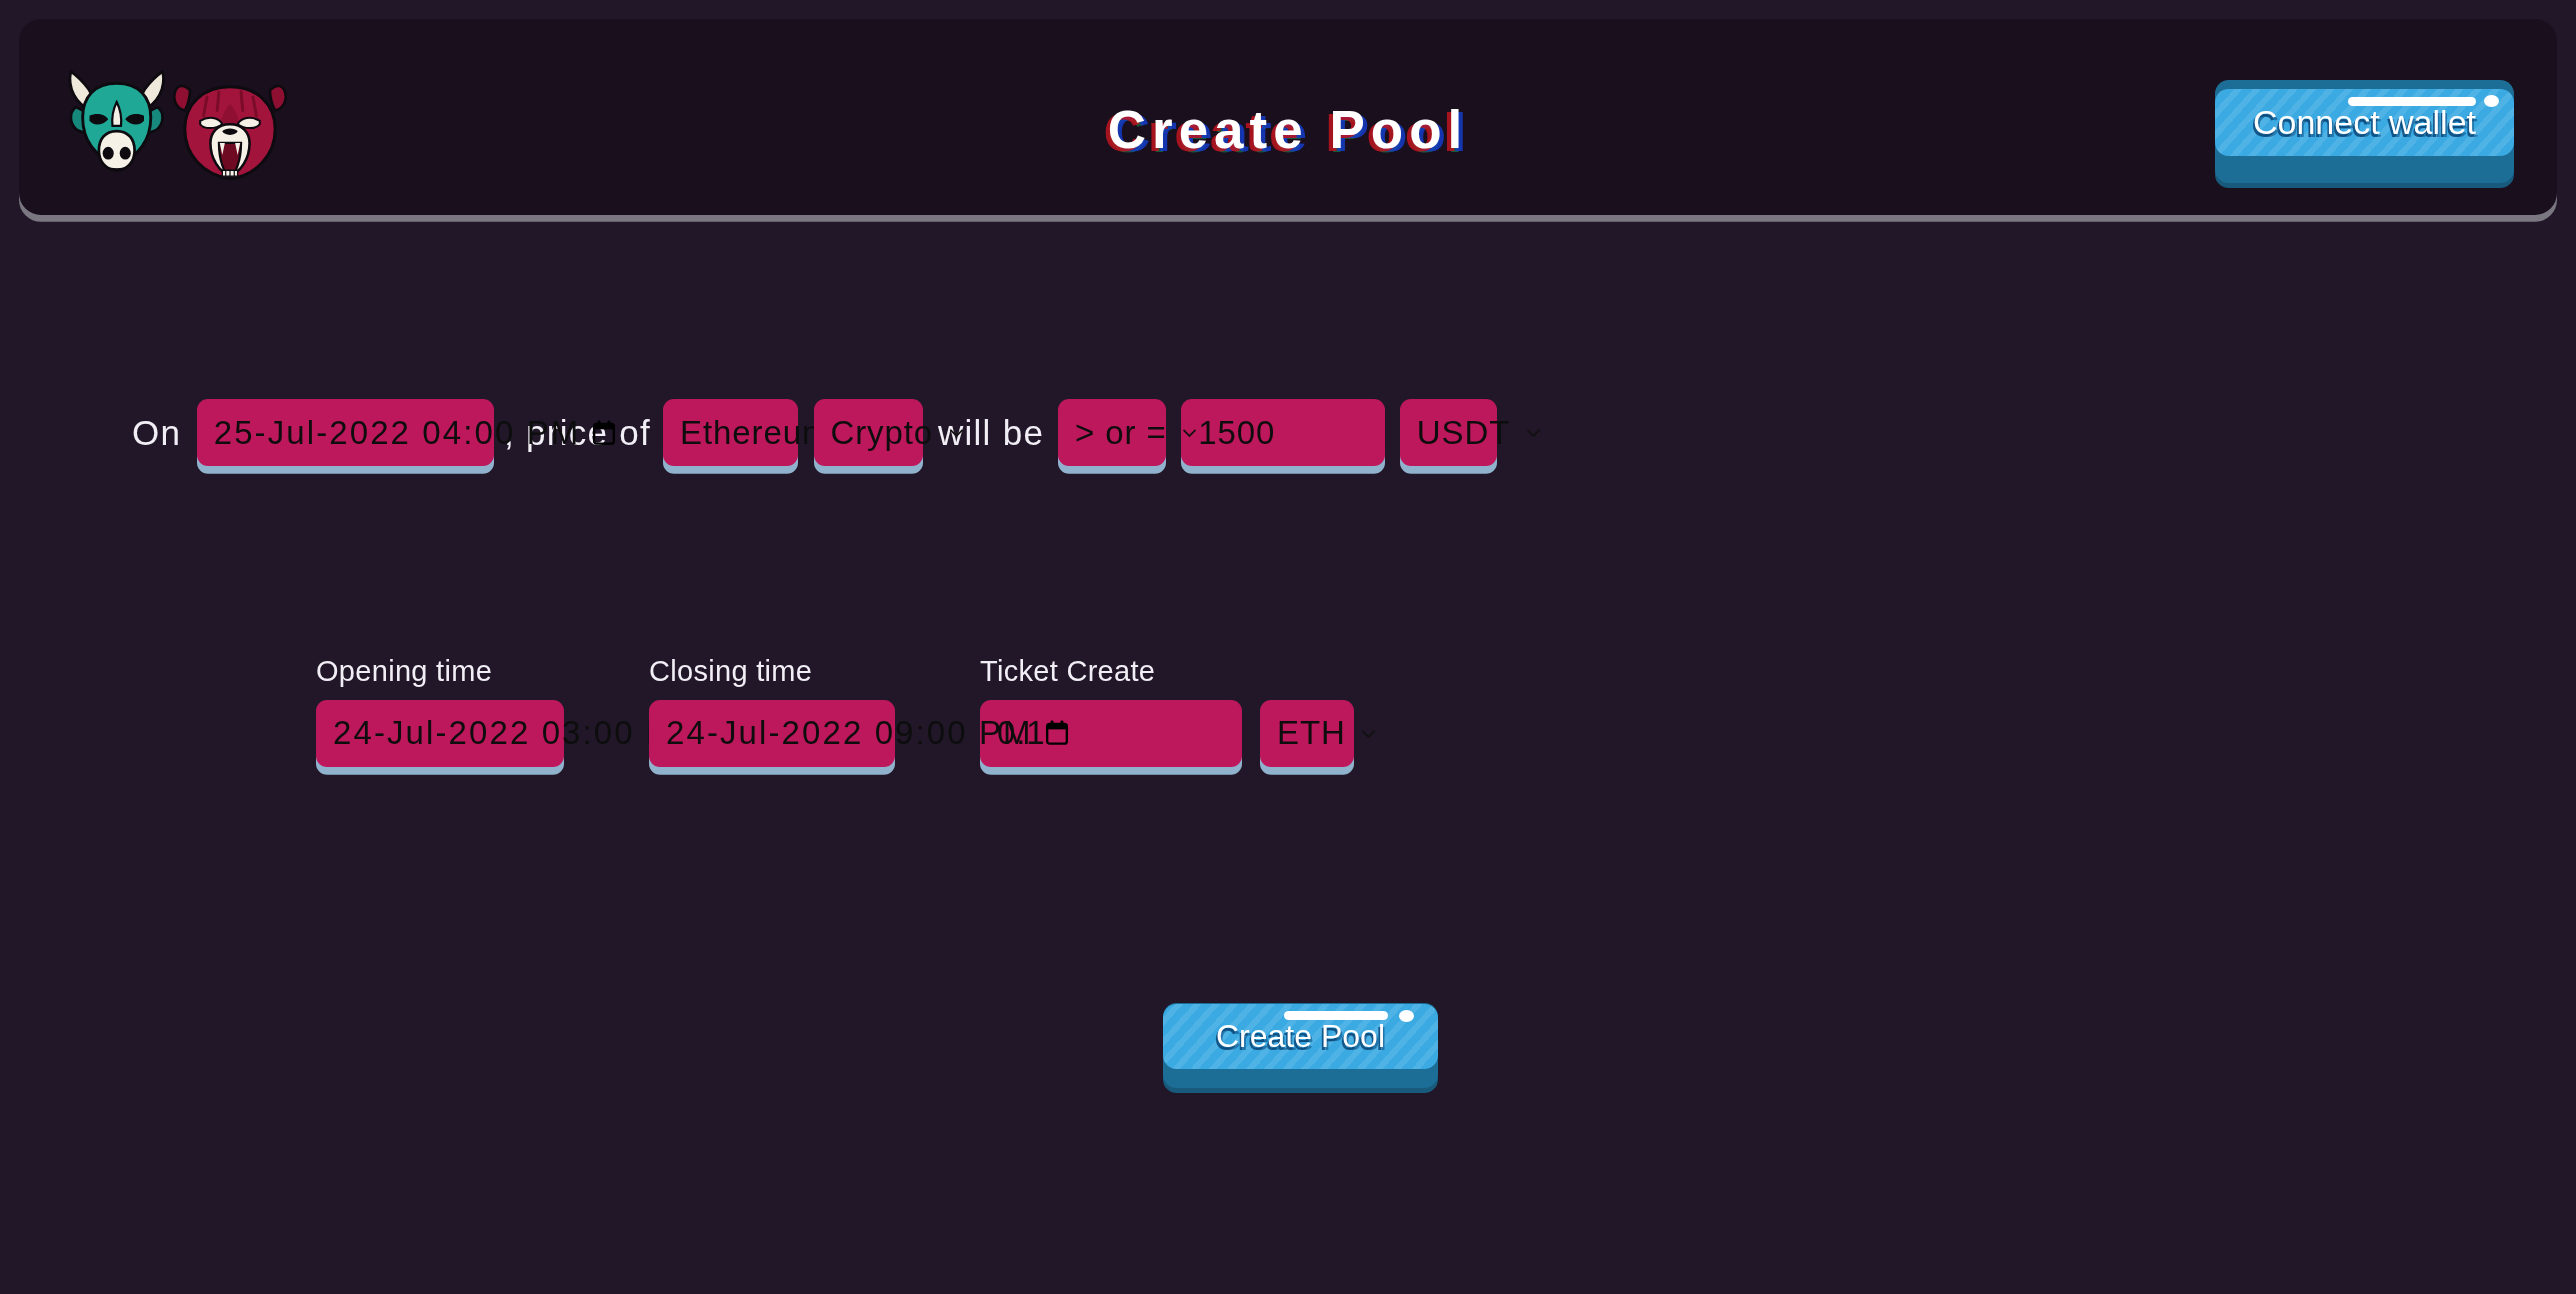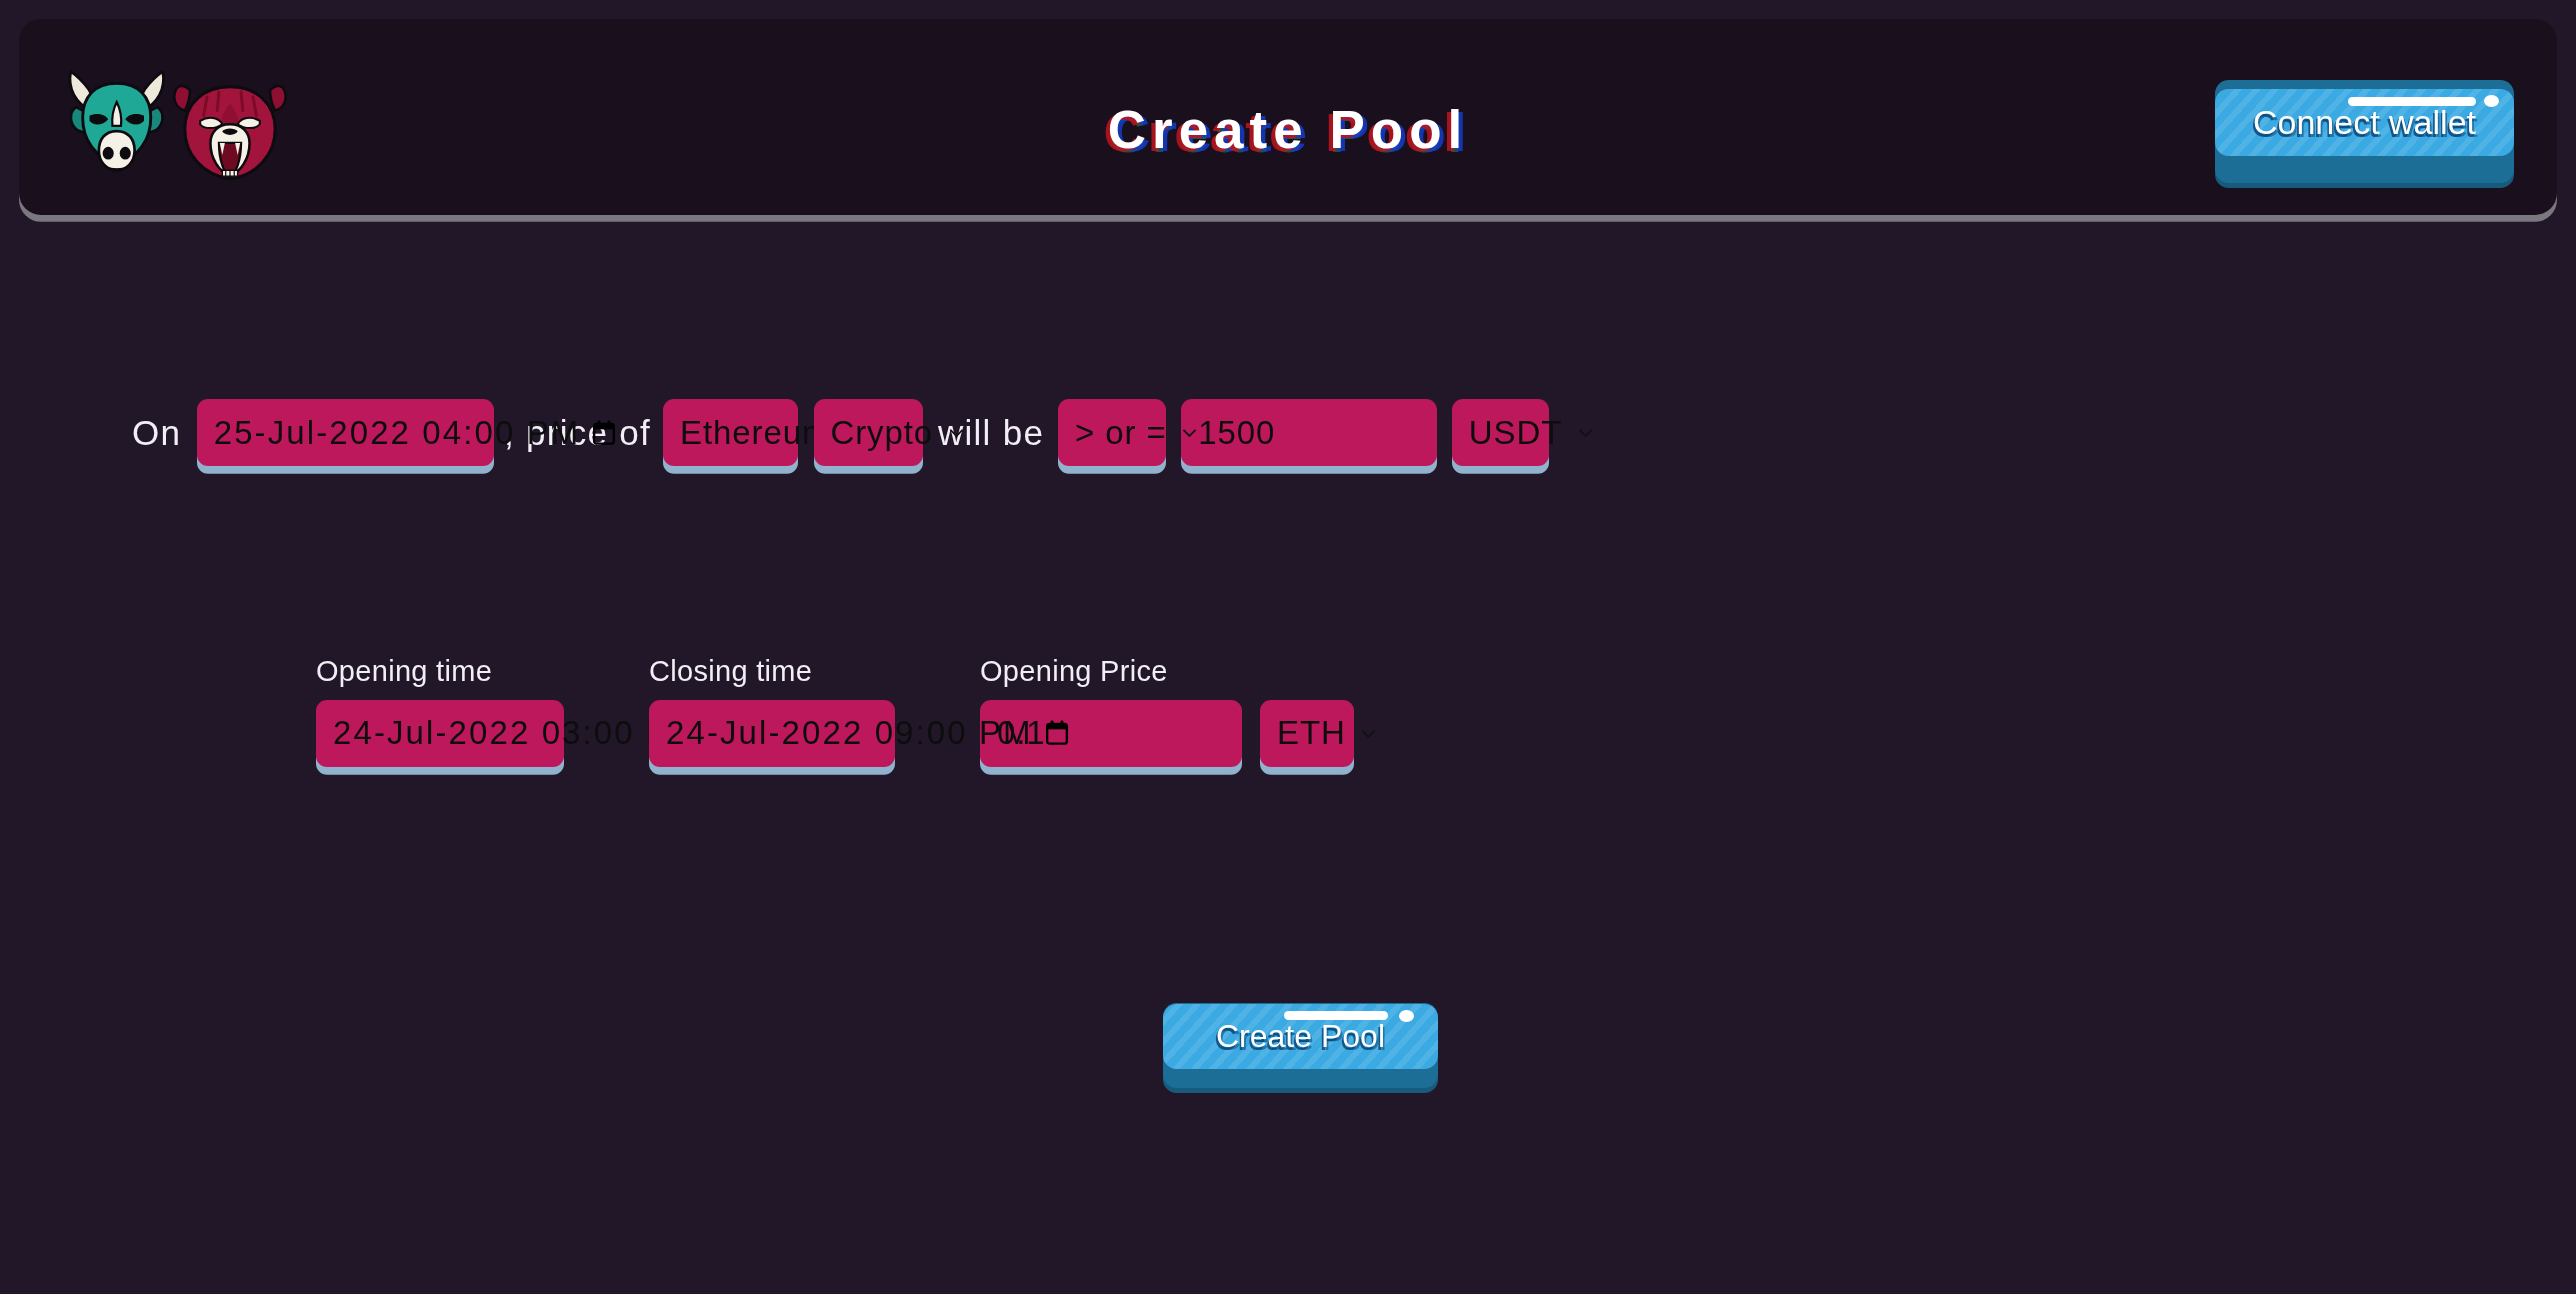--- a/index.html
+++ b/index.html
@@ -188,21 +188,21 @@
   }
 
   
   #on-label { margin-right: 15.4px; }
   #pool-date { width: 297px; margin-right: 0; }
   #comma-price-of { margin-left: 10.2px; margin-right: 12px; }
   #asset-select { width: 135px; margin-right: 15.4px; }
   #category-select { width: 109px; margin-right: 15.4px; }
   #will-be-label { margin-right: 13.7px; }
   #operator-select { width: 108px; margin-right: 15.4px; }
-  #target-price { width: 256px; margin-right: 14.5px; }
+  #target-price { width: 204px; margin-right: 14.5px; }
   #quote-currency-select { width: 97px; }
 
   
   .row2 {
     position: absolute;
     left: 0;
     top: 657px;
     width: 2576px;
     display: flex;
     align-items: flex-end;
@@ -407,21 +407,21 @@
               <rect x="2" y="4" width="20" height="5.5" fill="#000"></rect>
               <rect x="5.5" y="0.5" width="3" height="6" rx="1.2" fill="#000"></rect>
               <rect x="15.5" y="0.5" width="3" height="6" rx="1.2" fill="#000"></rect>
             </svg>
           </span>
         </div>
       </div>
     </div>
 
     <div class="field-group" id="ticket-price-group">
-      <span class="field-label">Opening Price</span>
+      <span class="field-label">Ticket Create</span>
       <div class="field-row">
         <div class="ctl textfield" id="ticket-price">
           <span>0.1</span>
         </div>
         <div class="ctl select" id="ticket-currency-select">
           <span class="selval">ETH</span>
           <span class="chev">
             <svg viewBox="0 0 22 22" xmlns="http://www.w3.org/2000/svg">
                 <path d="M4 8 L11 15 L18 8" fill="none" stroke="#111" stroke-width="2"></path>
               </svg>

